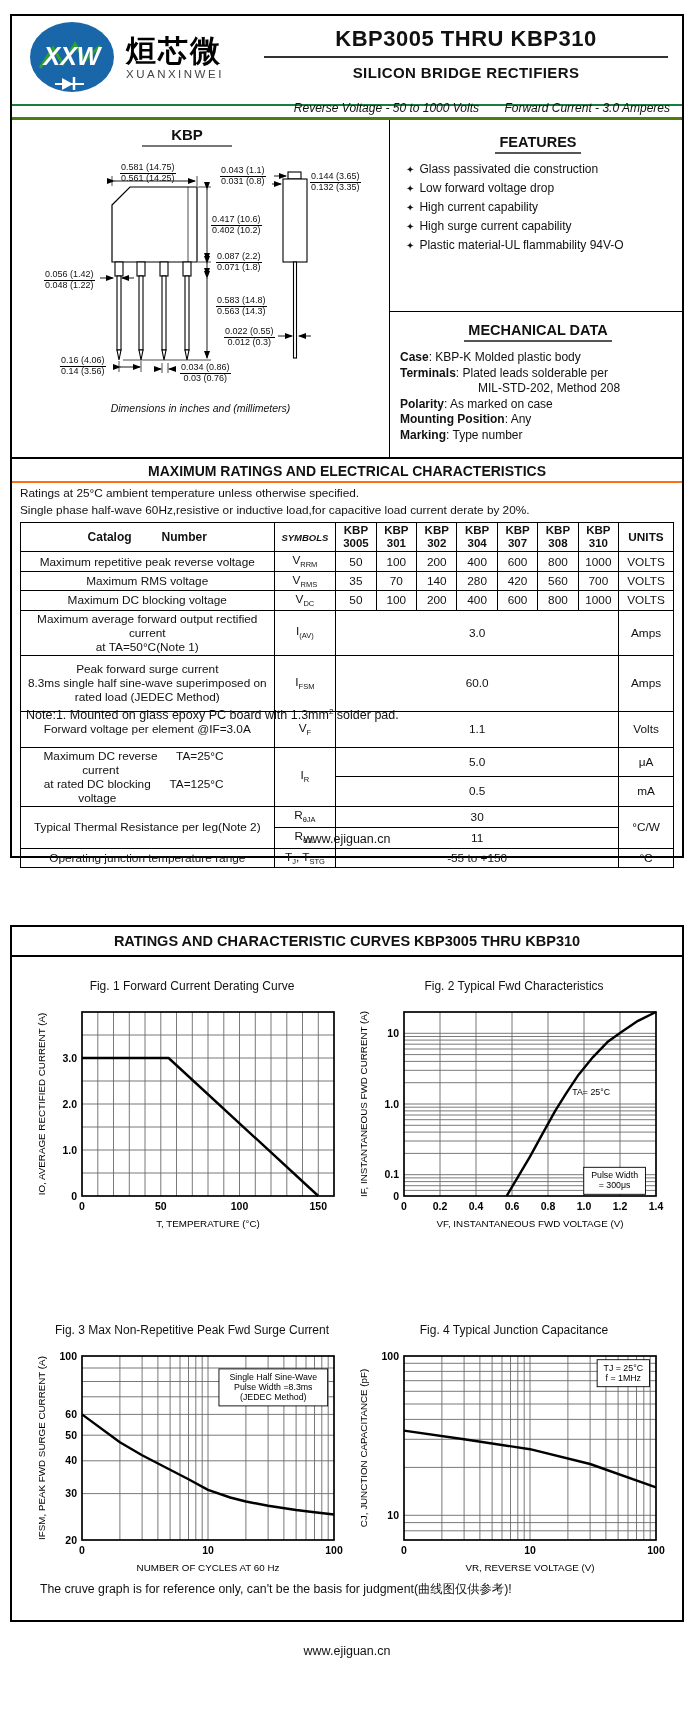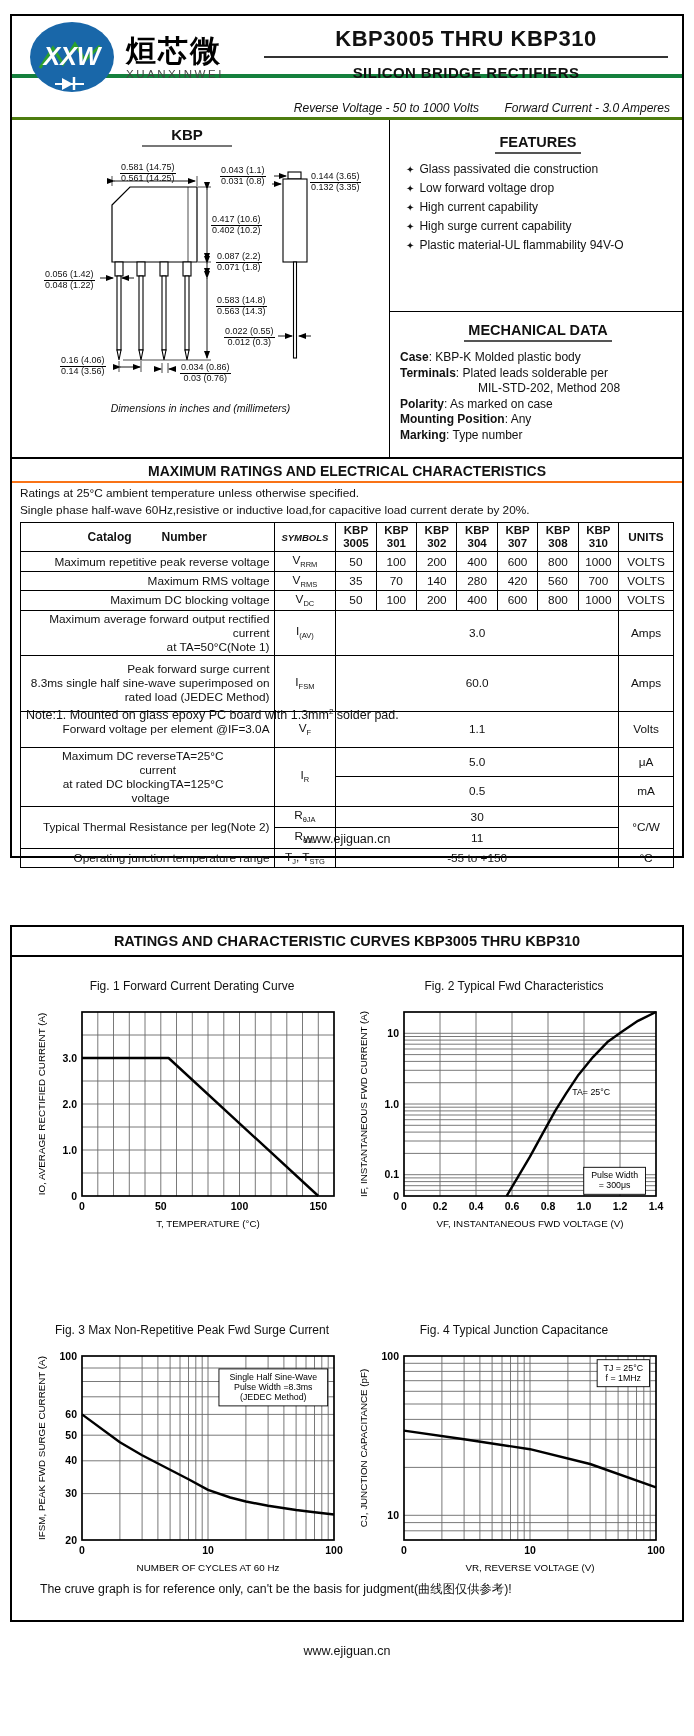--- a/index.html
+++ b/index.html
@@ -3,21 +3,21 @@
 <meta charset="utf-8">
 <style>
   * { box-sizing: border-box; margin: 0; padding: 0; }
   body { font-family: "Liberation Sans", sans-serif; background: #fff; color: #111; }
   .canvas { position: relative; width: 694px; height: 1736px; background: #fff; overflow: hidden; }
   .page { position: absolute; left: 10px; width: 674px; border: 2px solid #000; background: #fff; }
   .page1 { top: 14px; height: 844px; }
   .page2 { top: 925px; height: 697px; }
 
   
-  .hdr { position: absolute; left: 0; top: 0; width: 100%; height: 62px; border-bottom: 4px solid #15803d; }
+  .hdr { position: absolute; left: 0; top: 0; width: 100%; height: 90px; border-bottom: 2px solid #15803d; }
   .logo-wrap { position: absolute; left: 16px; top: 4px; display: flex; align-items: center; gap: 6px; }
   .logo-cjk { font-size: 30px; font-weight: bold; color: #000000; letter-spacing: 2px; line-height: 1; }
   .logo-en { font-size: 11.5px; letter-spacing: 2.5px; color: #444; margin-top: 2px; }
   .titleblock { position: absolute; left: 248px; right: 10px; top: 10px; text-align: center; }
   .doc-title { font-size: 22px; font-weight: bold; letter-spacing: .5px; }
   .title-rule { border-top: 2px solid #333; margin: 4px 4px 6px 4px; }
   .doc-sub { font-size: 15px; font-weight: bold; letter-spacing: .4px; }
   .tagrow { position: absolute; left: 0; top: 82px; width: 100%; height: 22px; border-bottom: 3px solid #4d7c0f;
             font-style: italic; font-size: 12px; line-height: 21px; text-align: right; padding-right: 12px; }
   .tagrow span + span { margin-left: 22px; }
@@ -42,21 +42,21 @@
   .mech-item b { font-weight: bold; }
   .mech-indent { padding-left: 78px; font-size: 12px; margin-bottom: 1.5px; }
 
   
   .ratings-bar { position: absolute; left: 0; top: 441px; width: 100%; height: 26px; border-top: 2px solid #000;
                  border-bottom: 2px solid #f97316; text-align: center; font-weight: bold; font-size: 14px; line-height: 24px; }
   .ratings-intro { position: absolute; left: 8px; top: 469px; font-size: 11.8px; line-height: 1.45; }
   .tbl-wrap { position: absolute; left: 8px; right: 8px; top: 506px; }
   table.ratings { width: 100%; border-collapse: collapse; font-size: 11.8px; }
   table.ratings th, table.ratings td { border: 1px solid #000; padding: 1px 4px; text-align: center; vertical-align: middle; }
-  table.ratings .pl { text-align: right; }
+  table.ratings .pl { text-align: center; }
   table.ratings sub { font-size: 7.5px; }
   .hdr-cat { text-align: center; font-size: 12px; }
   .hdr-cat span + span { margin-left: 30px; }
   .hdr-sym { font-style: italic; font-size: 9.5px; }
   .two-line { line-height: 1.15; font-weight: bold; font-size: 11.5px; }
   .cond-line { display: flex; justify-content: space-between; padding-right: 46px; }
   .notes { position: absolute; left: 14px; top: 688px; font-size: 12.5px; line-height: 1.8; }
   .notes .n2 { padding-left: 32px; }
   .site { position: absolute; left: 0; width: 100%; text-align: center; font-size: 12.5px; }
   .p1site { bottom: 10px; }

